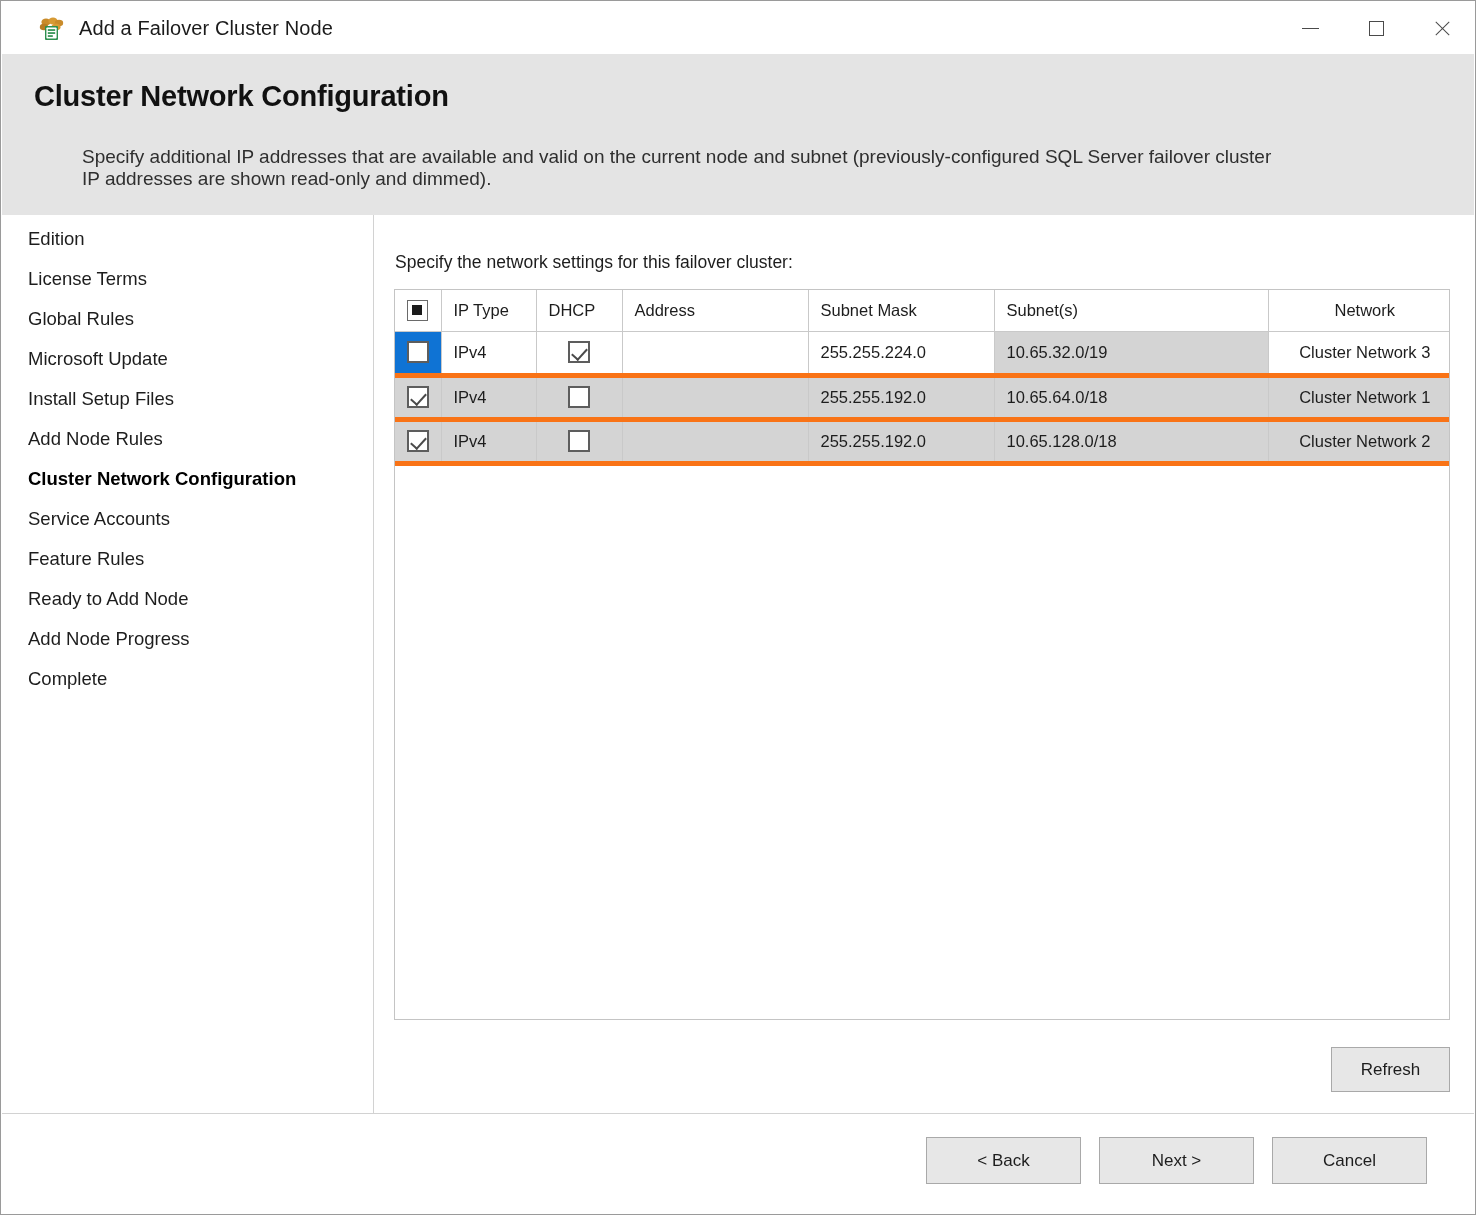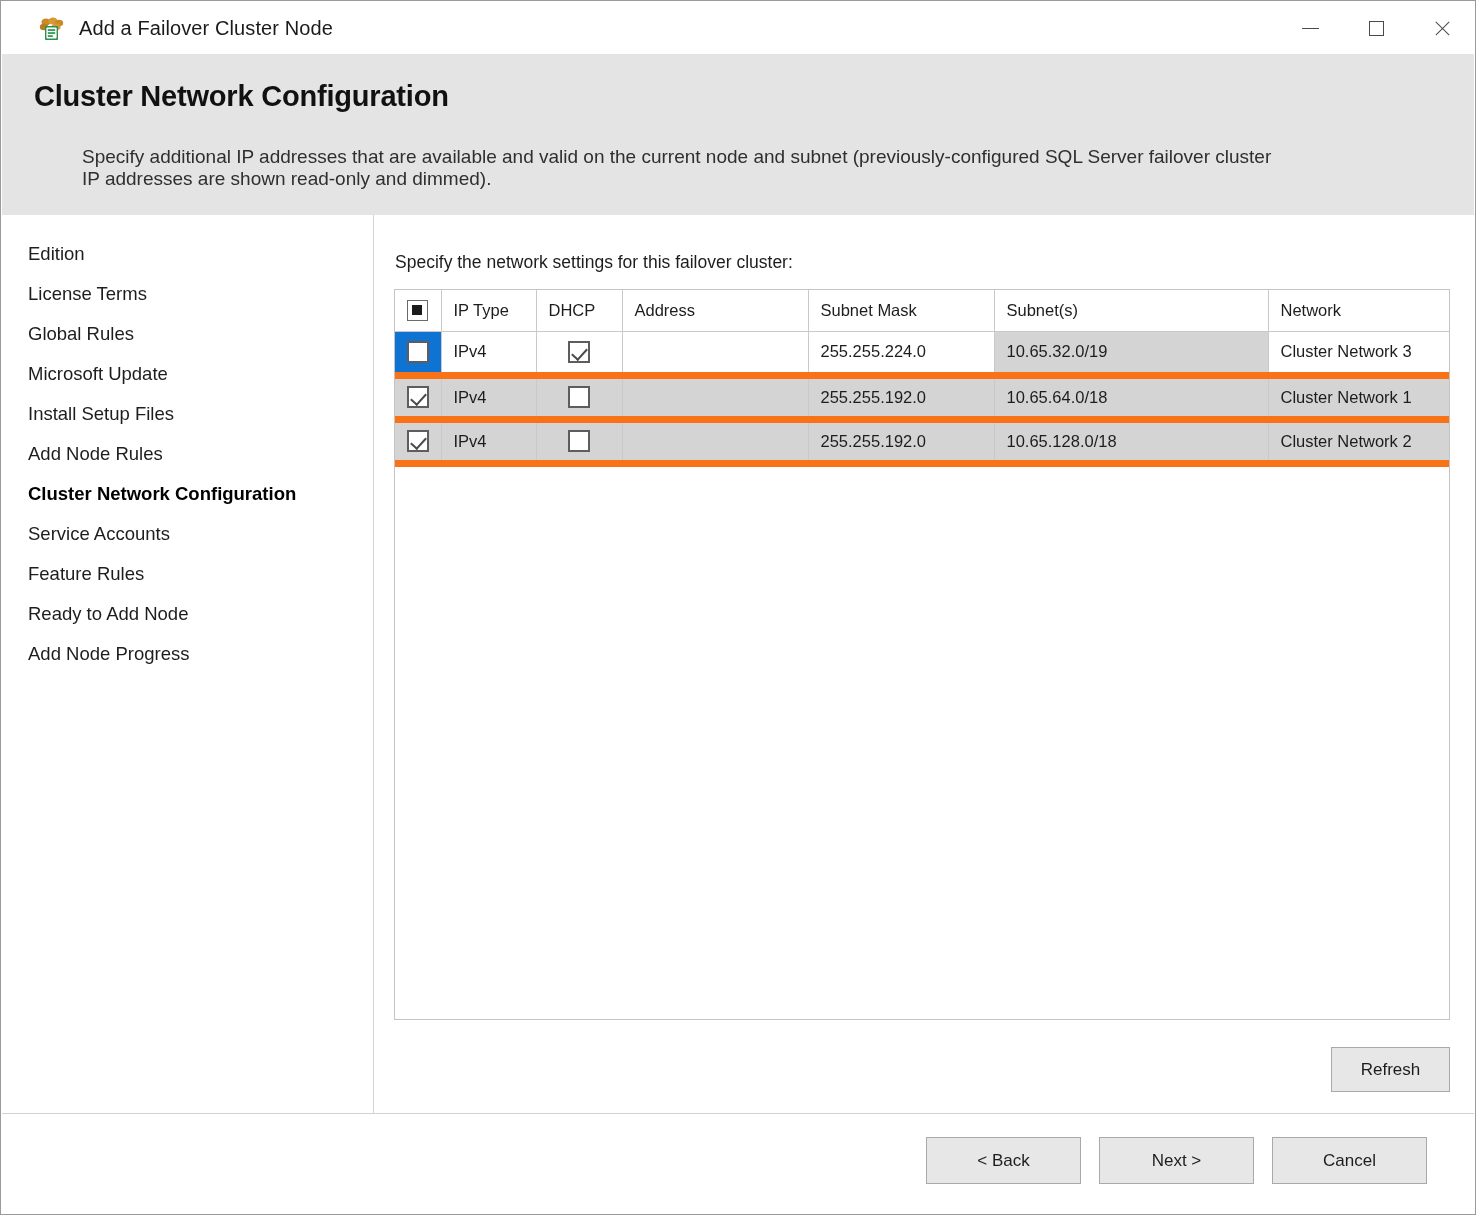--- a/index.html
+++ b/index.html
@@ -120,21 +120,21 @@
   .divider-v {
     position: absolute;
     left: 371px; top: 0;
     width: 1px; height: 899px;
     background: #d2d2d2;
   }
 
   
   .sidebar {
     position: absolute;
-    left: 0; top: 19px;
+    left: 0; top: 4px;
     width: 320px;
   }
   .nav-item {
     font-size: 18.5px;
     color: #1d1d1d;
     padding: 0 0 0 26px;
     height: 40px;
     line-height: 40px;
     white-space: nowrap;
     cursor: default;
@@ -182,27 +182,27 @@
     border-right: 1px solid #c9c9c9;
     border-bottom: 1px solid #c9c9c9;
     padding: 0 0 0 12px;
     box-sizing: border-box;
     white-space: nowrap;
   }
   table.grid th.chk-col { padding-left: 0; text-align: center; }
   table.grid td {
     height: 44px;
     border-right: 1px solid #c9c9c9;
-    border-bottom: 7px solid #f97316;
+    border-bottom: 5px solid #f97316;
     padding: 0 0 0 12px;
     box-sizing: border-box;
     white-space: nowrap;
   }
   table.grid td.chk-col { padding-left: 0; text-align: center; }
-  table.grid th:last-child, table.grid td:last-child { border-right: none; }
+  table.grid th:last-child, table.grid td:last-child { border-right: none; text-align: center; }
 
   td.editable { background: #ffffff; }
   td.readonly { background: #d4d4d4; }
   td.sel-cell { background: #0f73d4; }
 
   
   .cb {
     display: inline-block;
     width: 22px; height: 22px;
     border: 2px solid #5d5d5d;
@@ -323,20 +323,21 @@
         <div class="nav-item">License Terms</div>
         <div class="nav-item">Global Rules</div>
         <div class="nav-item">Microsoft Update</div>
         <div class="nav-item">Install Setup Files</div>
         <div class="nav-item">Add Node Rules</div>
         <div class="nav-item current">Cluster Network Configuration</div>
         <div class="nav-item">Service Accounts</div>
         <div class="nav-item">Feature Rules</div>
         <div class="nav-item">Ready to Add Node</div>
         <div class="nav-item">Add Node Progress</div>
+        <div class="nav-item">Complete</div>
       </nav>
 
     <div class="pane">
       <div class="pane-label">Specify the network settings for this failover cluster:</div>
 
       <div class="grid-box">
         <table class="grid">
           <colgroup>
             <col style="width:46px">
             <col style="width:95px">

